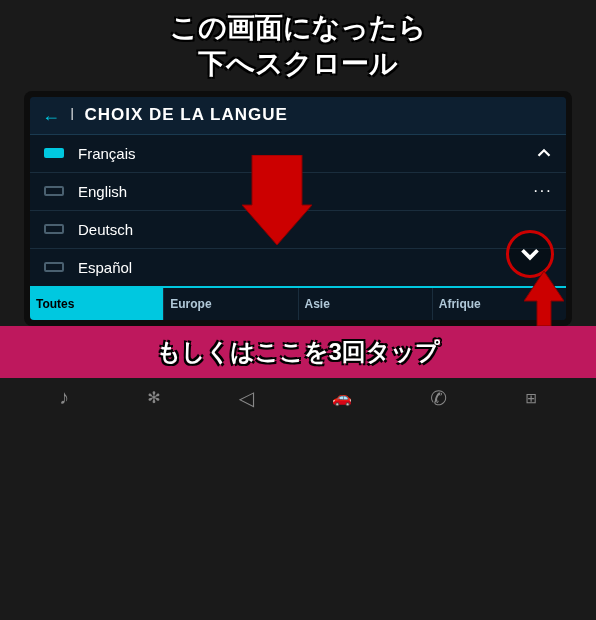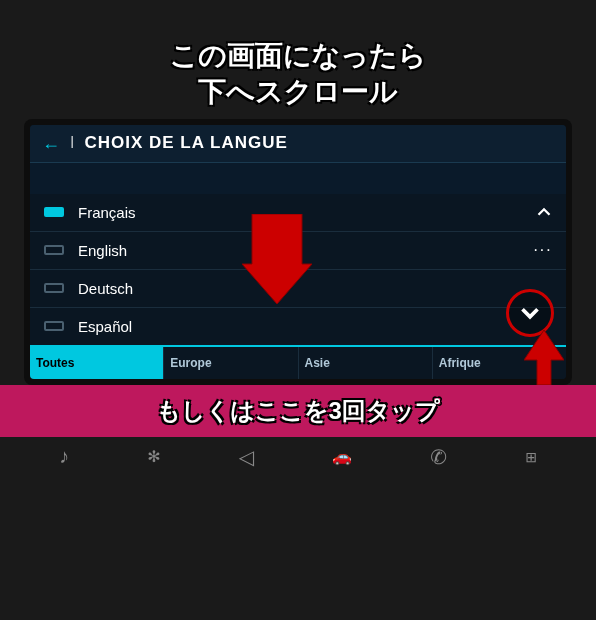--- a/index.html
+++ b/index.html
@@ -11,21 +11,20 @@
       overflow: hidden;
       position: relative;
     }
 
     
     .top-annotation {
       background: #1a1a1a;
       text-align: center;
       padding: 10px 20px 8px;
       line-height: 1.3;
-      margin-top: 28px;
     }
     .top-annotation-text {
       color: #ffffff;
       font-size: 28px;
       font-weight: bold;
       font-family: "Hiragino Kaku Gothic Pro", "Meiryo", sans-serif;
       text-shadow: -2px -2px 0 #000, 2px -2px 0 #000, -2px 2px 0 #000, 2px 2px 0 #000;
     }
 
     
@@ -225,21 +224,21 @@
 
 <div class="car-screen-wrapper">
   <div class="car-screen">
 
     <div class="screen-header">
       <span class="back-arrow">←</span>
       <span class="divider-line">I</span>
       <span class="screen-title">CHOIX DE LA LANGUE</span>
     </div>
 
-    <div style="position:relative;margin-top:31px;">
+    <div style="position:relative;">
       <div class="language-list">
 
         <div class="language-item" style="position:relative;">
           <div class="lang-indicator active"></div>
           <span class="lang-name">Français</span>
 
           <div class="scroll-up-btn" style="position:absolute;right:8px;top:50%;transform:translateY(-50%);">
             <svg viewBox="0 0 24 24" fill="none" stroke="#ffffff" stroke-width="2.5">
               <polyline points="18 15 12 9 6 15"></polyline>
             </svg>

